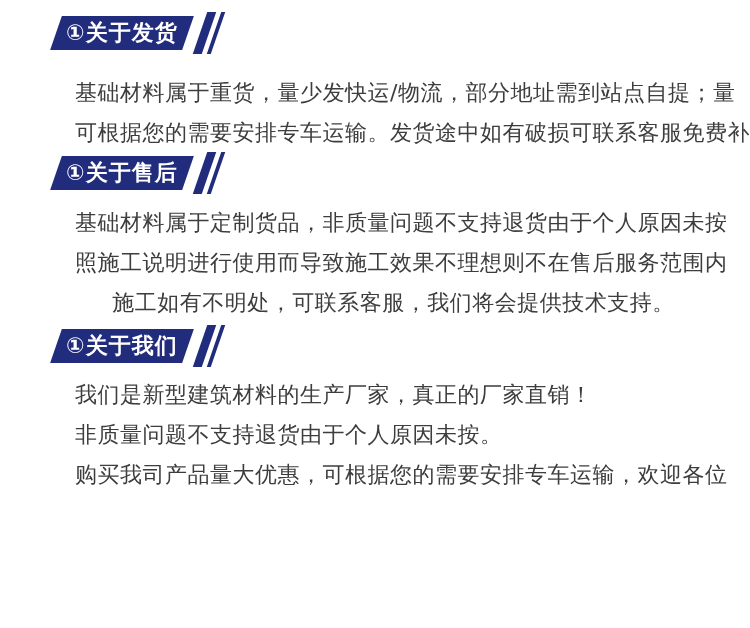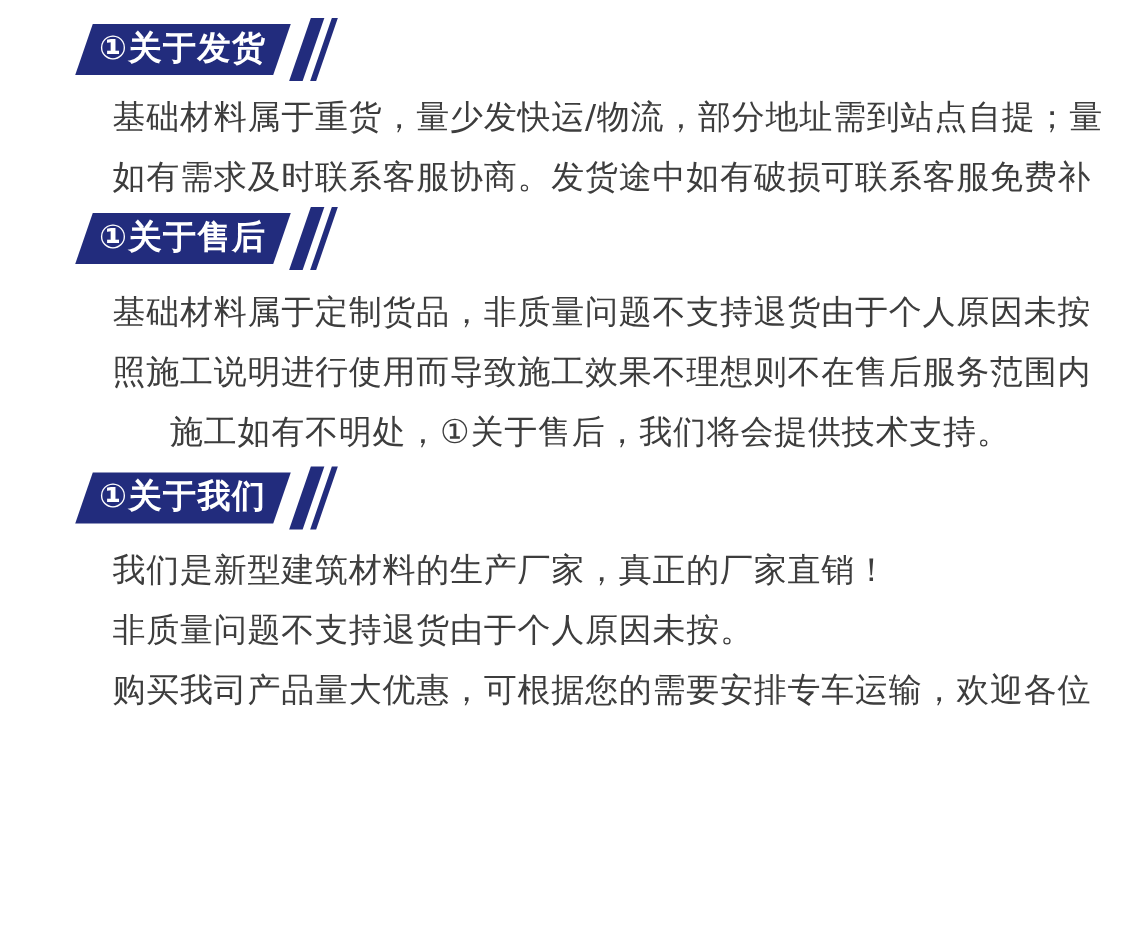--- a/index.html
+++ b/index.html
@@ -53,55 +53,55 @@
   .slash-thin  { width: 4px; margin-left: 5px; }
   
   .para {
     margin-left: 25px;
     color: var(--text);
     font-size: 22px;
     line-height: 40px;
     letter-spacing: 0.5px;
   }
   .para .line { white-space: nowrap; }
-  .section-shipping .para  { margin-top: 9px;  margin-bottom: 3px; }
+  .section-shipping .para  { margin-top: 23px;  margin-bottom: 3px; }
   .section-aftersale .para { margin-top: 13px; margin-bottom: 6px; text-align: center; }
   .section-about .para     { margin-top: 12px; }
 </style>
 </head>
 <body>
 
 <div class="page">
 
   <div class="section section-shipping">
     <div class="banner-row">
       <div class="banner-box">
         <span class="banner-label">①关于发货</span>
       </div>
       <div class="slash slash-thick"></div>
       <div class="slash slash-thin"></div>
     </div>
     <div class="para">
       <div class="line">基础材料属于重货，量少发快运/物流，部分地址需到站点自提；量</div>
-      <div class="line">如有需求及时联系客服协商。发货途中如有破损可联系客服免费补</div>
+      <div class="line">可根据您的需要安排专车运输。发货途中如有破损可联系客服免费补</div>
     </div>
   </div>
 
   <div class="section section-aftersale">
     <div class="banner-row">
       <div class="banner-box">
         <span class="banner-label">①关于售后</span>
       </div>
       <div class="slash slash-thick"></div>
       <div class="slash slash-thin"></div>
     </div>
     <div class="para">
       <div class="line">基础材料属于定制货品，非质量问题不支持退货由于个人原因未按</div>
       <div class="line">照施工说明进行使用而导致施工效果不理想则不在售后服务范围内</div>
-      <div class="line">施工如有不明处，①关于售后，我们将会提供技术支持。</div>
+      <div class="line">施工如有不明处，可联系客服，我们将会提供技术支持。</div>
     </div>
   </div>
 
   <div class="section section-about">
     <div class="banner-row">
       <div class="banner-box">
         <span class="banner-label">①关于我们</span>
       </div>
       <div class="slash slash-thick"></div>
       <div class="slash slash-thin"></div>

